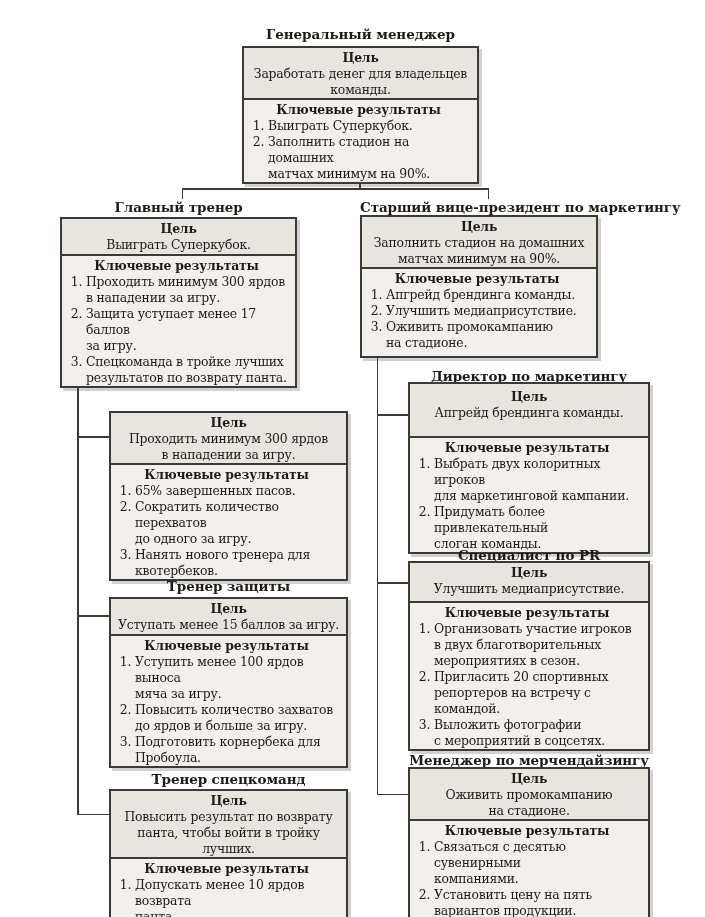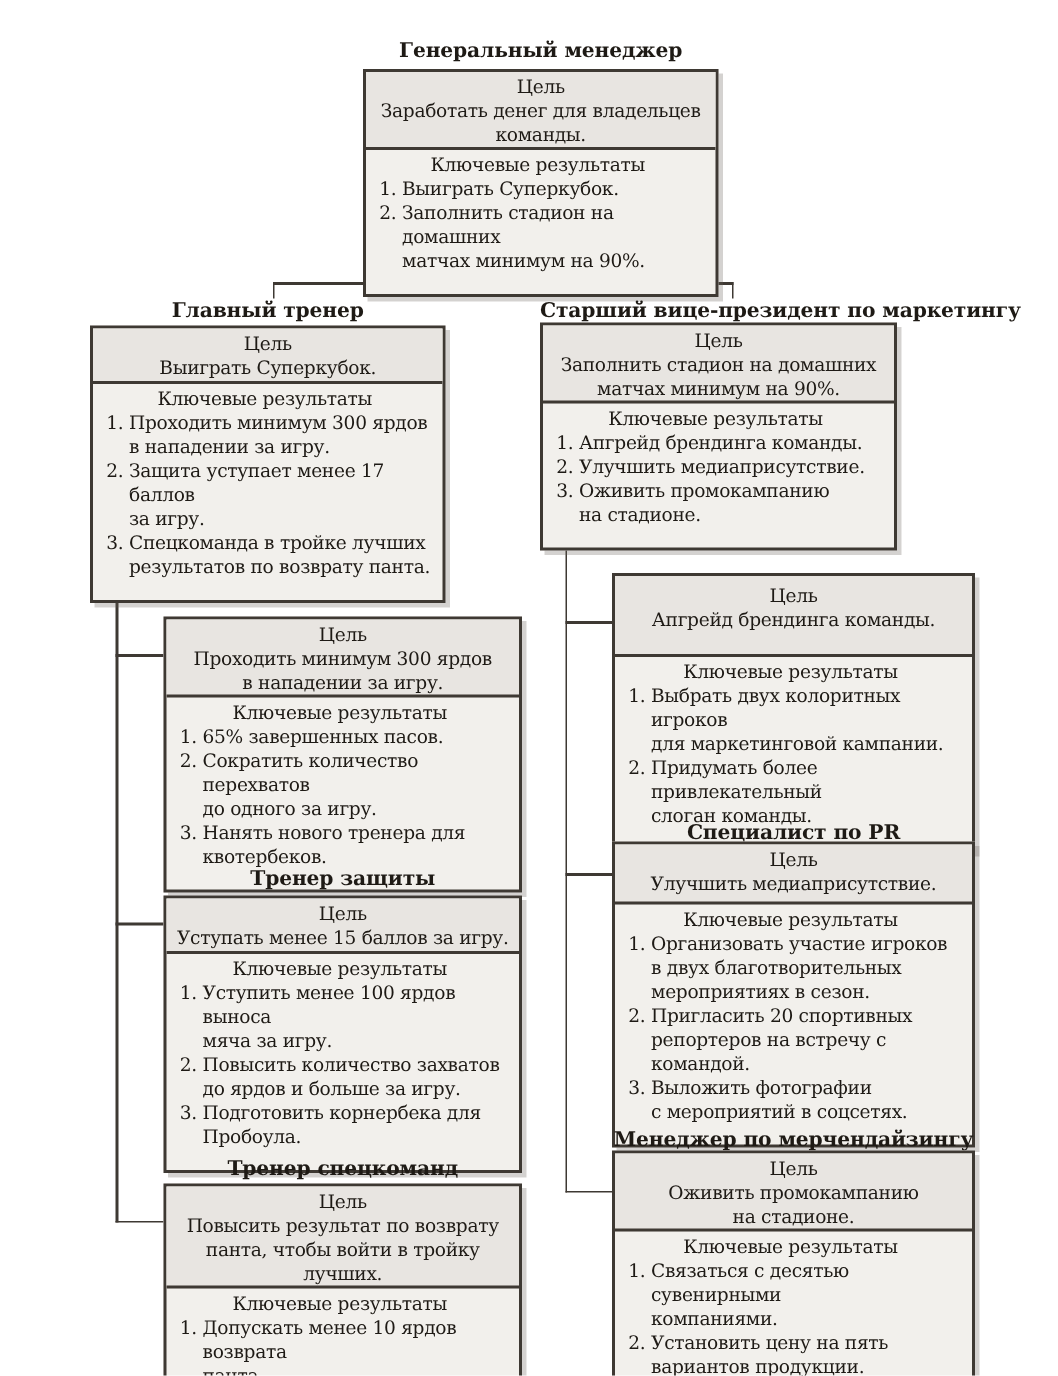--- a/index.html
+++ b/index.html
@@ -30,23 +30,23 @@
     font-size: 12.4px;
     line-height: 16px;
     letter-spacing: -0.2px;
   }
   .goal {
     background: #e8e5e1;
     border-bottom: 2px solid #3e3933;
     text-align: center;
     padding: 2px 4px 0 4px;
   }
-  .sec-label { font-weight: normal; text-align: center; }
+  .sec-label { font-weight: bold; text-align: center; }
   .goal-text { white-space: pre-line; }
-  .results { padding: 2px 4px 14px 0; }
+  .results { padding: 2px 4px 0 0; }
   .results ol { margin: 0 0 0 0; padding-left: 24px; }
   .results li { white-space: pre-line; }
   .line { position: absolute; background: #3e3933; }
 </style>
 </head>
 <body>
 
 <div class="stage">
 
   <div class="line" style="left:359px;top:143px;width:1.5px;height:21px"></div>
@@ -166,20 +166,21 @@
       <div class="sec-label">Ключевые результаты</div>
       <ol>
         <li>Допускать менее 10 ярдов возврата
 панта.</li>
         <li>Блокировать больше четырех
 пантов за сезон.</li>
       </ol>
     </div>
   </div>
 
+  <div class="ntitle" style="left:408px;top:345px;width:242px">Директор по маркетингу</div>
   <div class="card" style="left:408px;top:358px;width:242px">
     <div class="goal" style="min-height:54px;padding-top:5px">
       <div class="sec-label">Цель</div>
       <div class="goal-text">Апгрейд брендинга команды.</div>
     </div>
     <div class="results" style="min-height:95px">
       <div class="sec-label">Ключевые результаты</div>
       <ol>
         <li>Выбрать двух колоритных игроков
 для маркетинговой кампании.</li>

